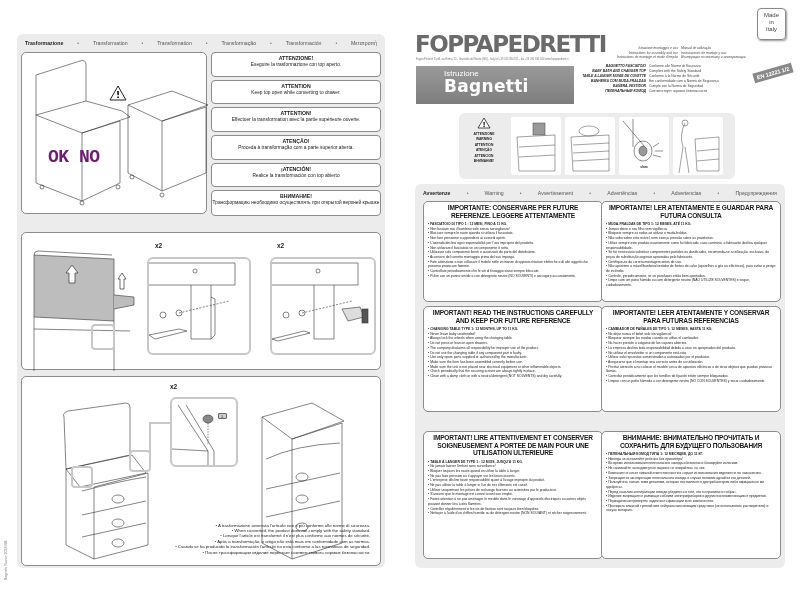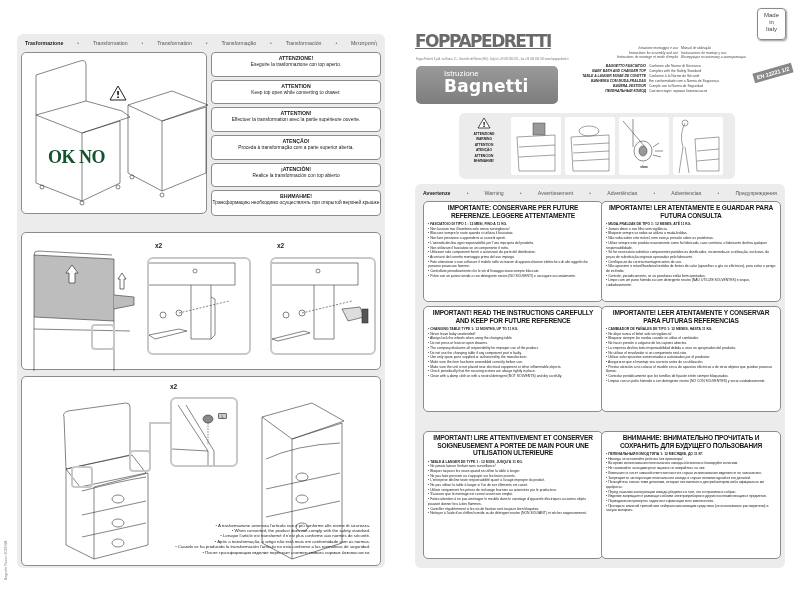--- a/index.html
+++ b/index.html
@@ -14,41 +14,41 @@
   .panel { position: absolute; background: #ececec; border-radius: 6px; }
   .tabs { position: absolute; left: 8px; right: 8px; top: 4px; height: 10px; display: flex; justify-content: space-between; align-items: center; font-size: 5.2px; color: #555; white-space: nowrap; }
   .tabs .tab.active { font-weight: bold; color: #222; }
   .tabs .sep { color: #777; font-size: 5px; }
 
   .card { position: absolute; background: #fff; border: 1px solid #8c8c8c; border-radius: 5px; }
 
   
   .left-panel { left: 17px; top: 34px; width: 368px; height: 534px; }
   .transf-illus { left: 4px; top: 18px; width: 186px; height: 162px; }
-  .okno { position: absolute; left: 26px; top: 94px; font-size: 18px; font-weight: bold; letter-spacing: -0.5px; color: #14532d; font-family: Liberation Serif, serif; }
+  .okno { position: absolute; left: 26px; top: 94px; font-size: 18px; font-weight: bold; letter-spacing: -0.5px; color: #701a75; font-family: Liberation Mono, monospace; }
   .warn-big { position: absolute; left: 87px; top: 32px; }
   .notes { position: absolute; left: 194px; top: 18px; width: 170px; }
   .note { position: relative; height: 24.5px; margin-bottom: 3.2px; background: #fff; border: 1px solid #8c8c8c; border-radius: 4px; text-align: center; padding-top: 2px; }
   .note .t { font-size: 5.2px; font-weight: bold; display: block; line-height: 7px; }
   .note .d { font-size: 4.8px; display: block; line-height: 6px; }
   .note.tall { height: 26px; }
 
   .step1 { left: 4px; top: 198px; width: 360px; height: 138px; }
   .step2 { left: 4px; top: 342px; width: 360px; height: 190px; }
   .x2 { position: absolute; font-size: 6.5px; font-weight: bold; color: #222; }
   .zoombox { position: absolute; border: 2.5px solid #c8c8c8; border-radius: 6px; background: #fff; }
 
   .conv-notes { position: absolute; right: 10px; bottom: 10px; width: 220px; text-align: right; font-size: 4.3px; line-height: 5.4px; color: #222; }
 
   .side-code { position: absolute; left: 4px; top: 520px; width: 8px; height: 60px; font-size: 3.6px; color: #777; writing-mode: vertical-rl; transform: rotate(180deg); white-space: nowrap; }
 
   
-  .logo { position: absolute; left: 14px; top: 31px; font-size: 17px; font-weight: bold; color: #6a6a6a; letter-spacing: -1.5px; font-family: "DejaVu Sans", sans-serif; text-decoration: underline; }
+  .logo { position: absolute; left: 14px; top: 31px; font-size: 23px; font-weight: bold; color: #6a6a6a; letter-spacing: -1.5px; font-family: "DejaVu Sans", sans-serif; }
   .logo-sub { position: absolute; left: 15px; top: 58px; font-size: 2.6px; color: #777; white-space: nowrap; }
-  .title-box { position: absolute; left: 15px; top: 66px; width: 142px; height: 38px; background: linear-gradient(#9a9a9a,#7d7d7d); border-radius: 5px; padding-left: 8px; }
+  .title-box { position: absolute; left: 15px; top: 66px; width: 158px; height: 38px; background: linear-gradient(#9a9a9a,#7d7d7d); border-radius: 0; padding-left: 8px; }
   .title-box .sub { position: absolute; left: 28px; top: 3px; font-size: 8px; color: #fff; }
   .title-box .main { position: absolute; left: 28px; top: 10px; font-size: 17px; font-weight: bold; color: #fff; letter-spacing: 0.3px; font-family: "DejaVu Sans", sans-serif; }
 
   .manual-langs { position: absolute; left: 190px; top: 46px; width: 200px; font-size: 3.3px; line-height: 4.5px; font-style: italic; color: #444; }
   .manual-langs .row { display: flex; }
   .manual-langs .l { width: 90px; text-align: right; padding-right: 3px; }
   .manual-langs .r { flex: 1; }
 
   .made-italy { position: absolute; left: 356px; top: 8px; width: 29px; height: 32px; border: 1px solid #888; border-radius: 4px; box-shadow: 1px 1px 2px #999; text-align: center; font-size: 6px; line-height: 7px; padding-top: 3px; color: #444; }
 

